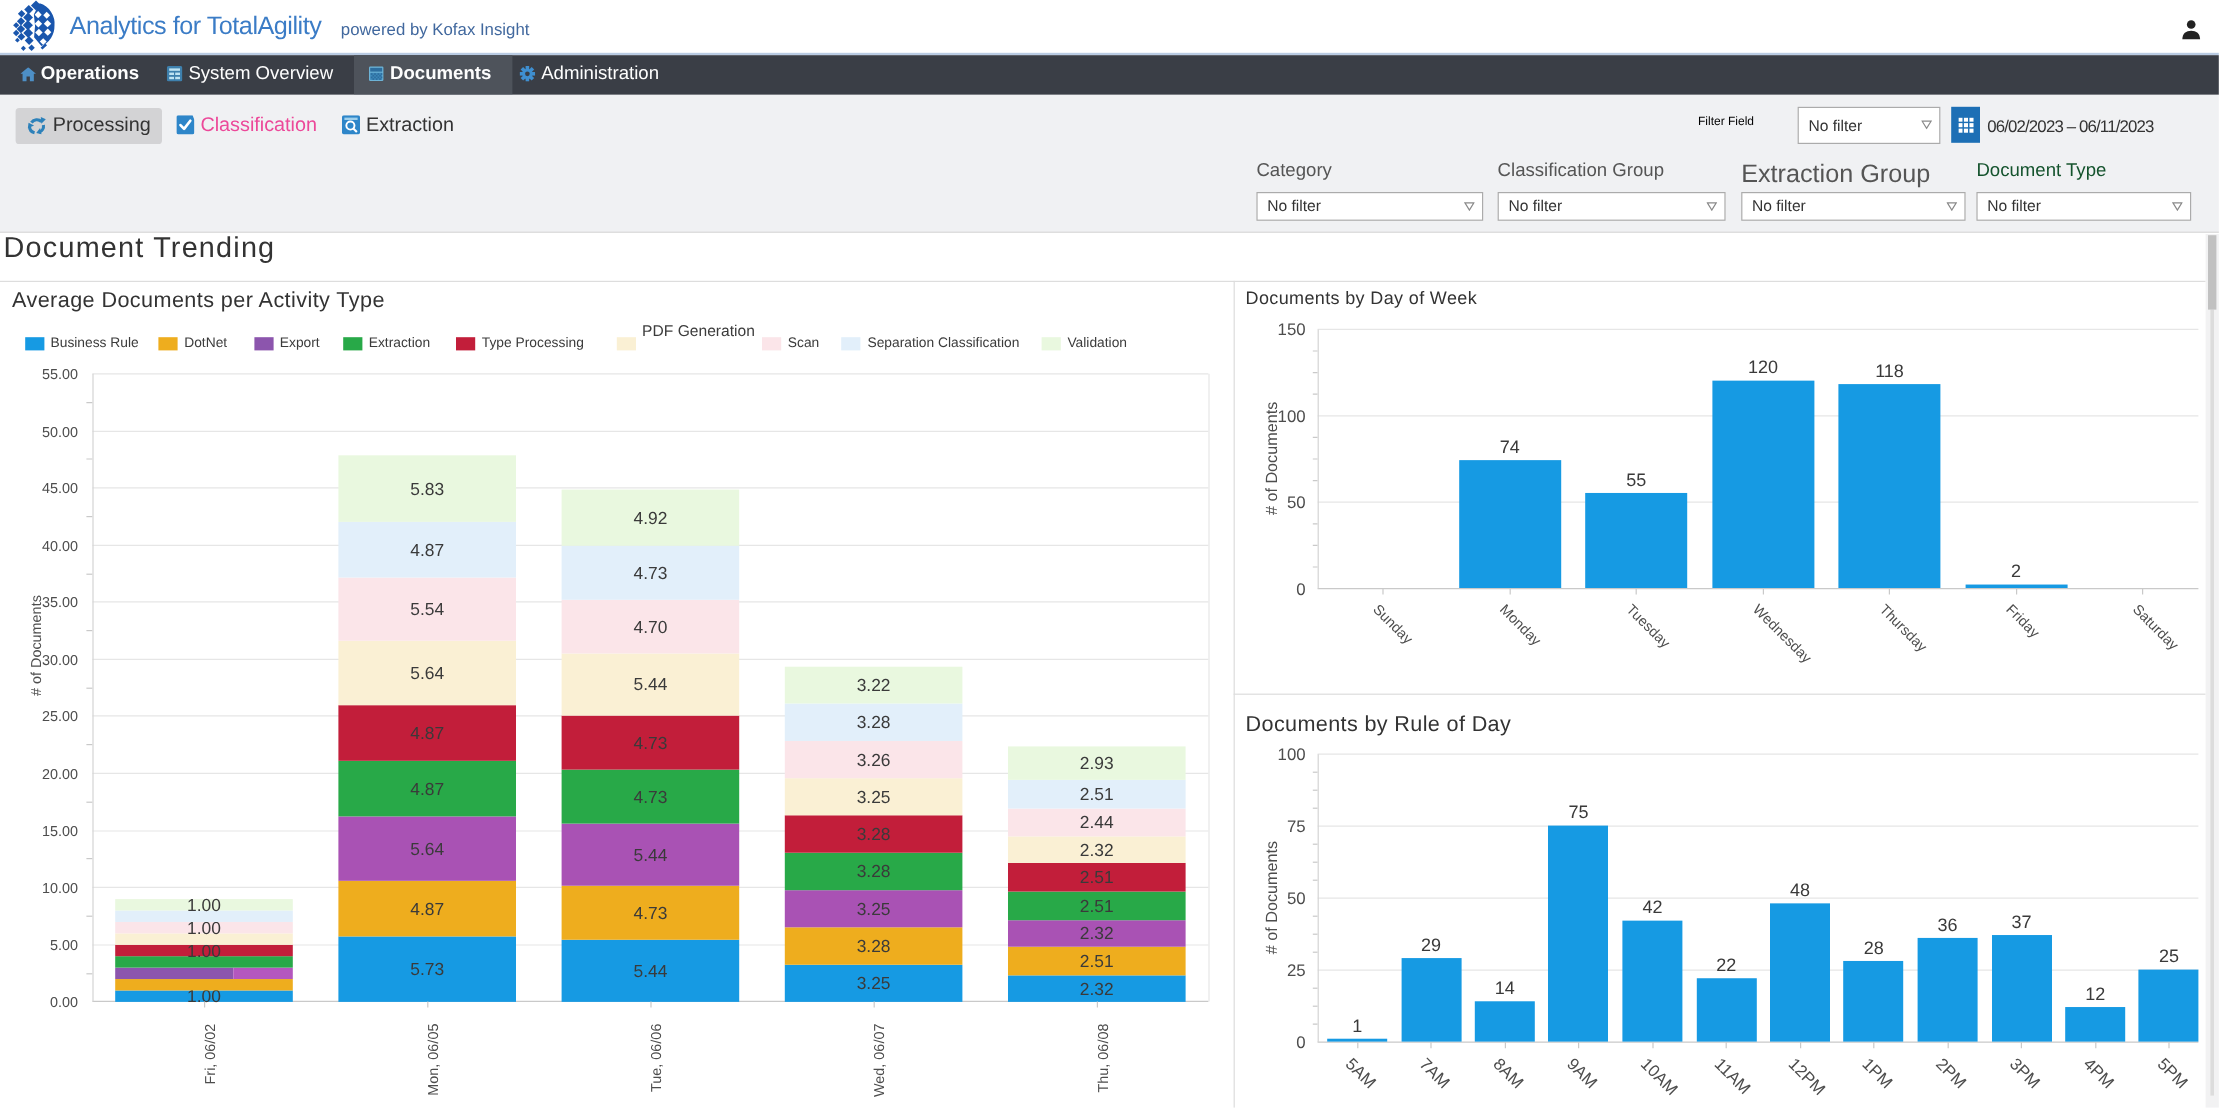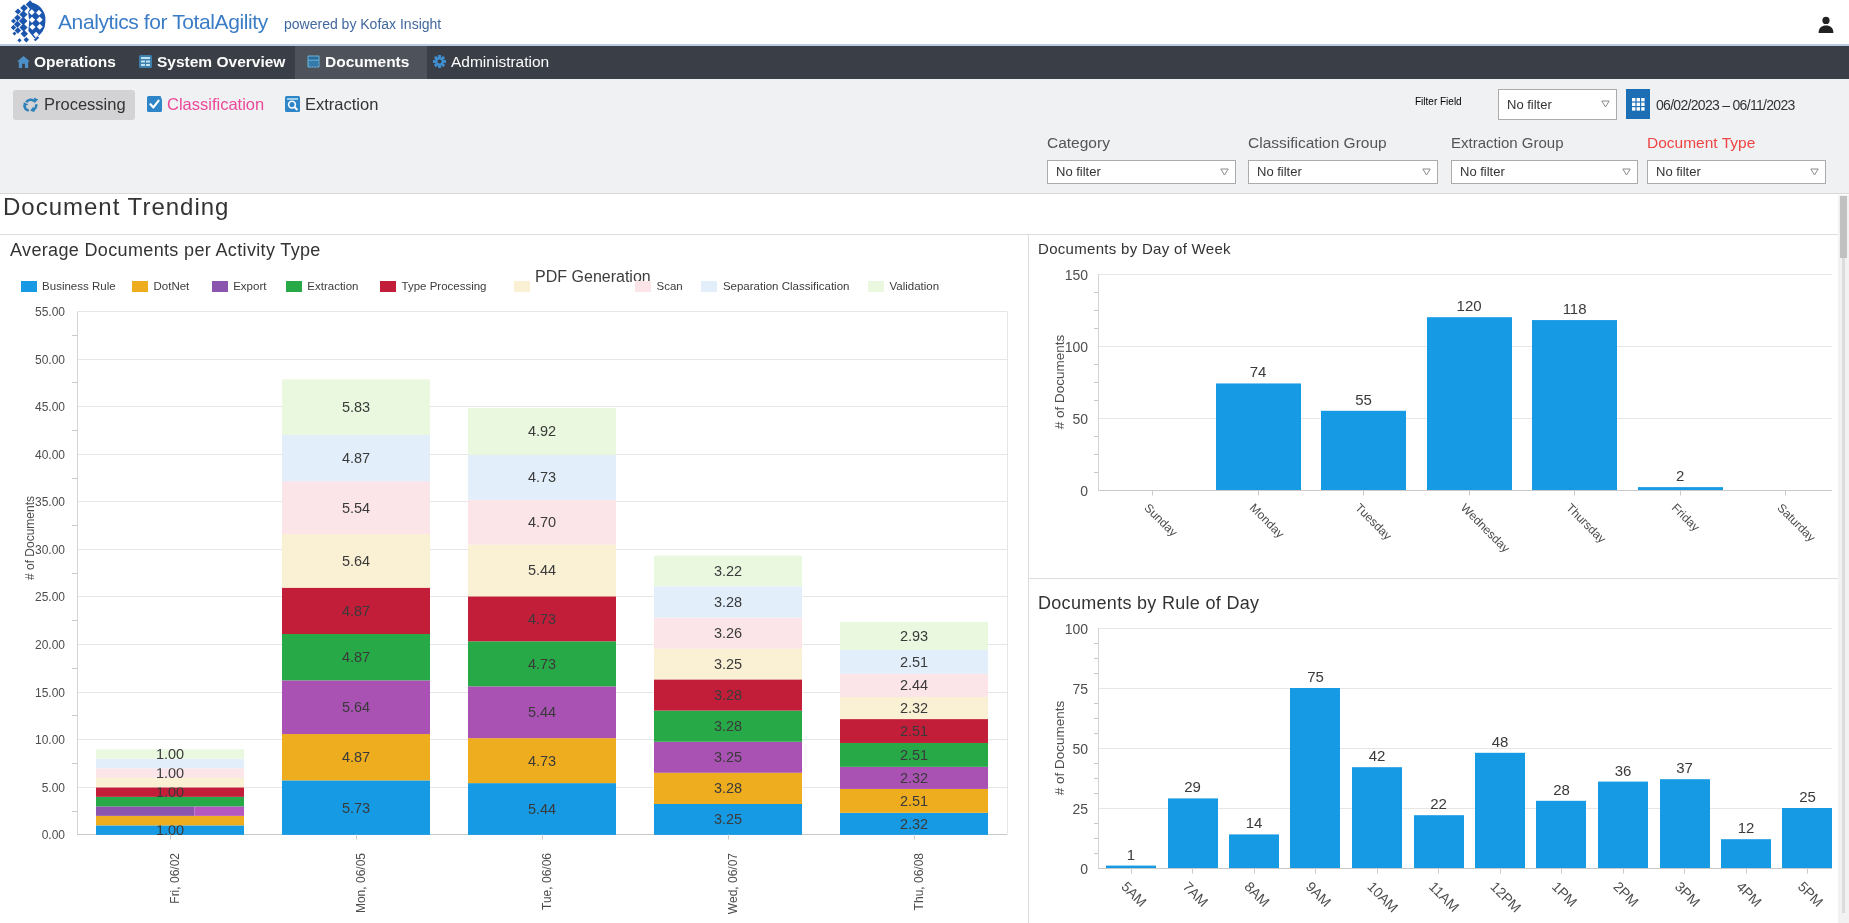--- a/index.html
+++ b/index.html
@@ -73,21 +73,21 @@
     <rect x="-1.6" y="-7" width="3.2" height="4" transform="rotate(45)" fill="#3f8fd0"></rect>
     <rect x="-1.6" y="-7" width="3.2" height="4" transform="rotate(90)" fill="#3f8fd0"></rect>
     <rect x="-1.6" y="-7" width="3.2" height="4" transform="rotate(135)" fill="#3f8fd0"></rect>
     <rect x="-1.6" y="-7" width="3.2" height="4" transform="rotate(180)" fill="#3f8fd0"></rect>
     <rect x="-1.6" y="-7" width="3.2" height="4" transform="rotate(225)" fill="#3f8fd0"></rect>
     <rect x="-1.6" y="-7" width="3.2" height="4" transform="rotate(270)" fill="#3f8fd0"></rect>
     <rect x="-1.6" y="-7" width="3.2" height="4" transform="rotate(315)" fill="#3f8fd0"></rect>
     <circle r="2.1" fill="#383d45"></circle>
   </svg>
 <div class="abs" style="left:34px;font-size:15.5px;font-weight:700;color:#fdfdfd;top:53px">Operations</div>
-<div class="abs" style="left:157px;font-size:15.5px;font-weight:700;color:#fdfdfd;top:53px">System Overview</div>
+<div class="abs" style="left:157px;font-size:15.5px;font-weight:400;color:#fdfdfd;top:53px">System Overview</div>
 <div class="abs" style="left:325px;font-size:15.5px;font-weight:700;color:#fdfdfd;top:53px">Documents</div>
 <div class="abs" style="left:451px;font-size:15.5px;font-weight:400;color:#fdfdfd;top:53px">Administration</div>
 <div class="abs" style="left:0;top:79px;width:1849px;height:115px;background:#f0f1f3;border-bottom:1px solid #d9d9d9"></div>
 <div class="abs" style="left:13px;top:90px;width:122px;height:30px;background:#d3d3d5;border-radius:3px"></div>
 <svg style="position:absolute;left:22px;top:96px" width="17" height="17" viewBox="0 0 17 17">
     <g fill="none" stroke="#2d81ba" stroke-width="2.6">
       <path d="M4.2 6.2 A 5.4 5.4 0 0 1 12.6 5.4"></path>
       <path d="M14.2 8.2 A 5.4 5.4 0 0 1 10.5 14.2"></path>
       <path d="M6.8 14.6 A 5.4 5.4 0 0 1 2.6 9.4"></path>
     </g>
@@ -124,22 +124,22 @@
     <rect x="0.0" y="4.6" width="3.4" height="3.4" fill="#fff"></rect>
     <rect x="4.6" y="4.6" width="3.4" height="3.4" fill="#fff"></rect>
     <rect x="9.2" y="4.6" width="3.4" height="3.4" fill="#fff"></rect>
     <rect x="0.0" y="9.2" width="3.4" height="3.4" fill="#fff"></rect>
     <rect x="4.6" y="9.2" width="3.4" height="3.4" fill="#fff"></rect>
     <rect x="9.2" y="9.2" width="3.4" height="3.4" fill="#fff"></rect>
   </svg>
 <div class="abs" style="left:1656px;top:97px;font-size:14px;letter-spacing:-0.7px;color:#333">06/02/2023 – 06/11/2023</div>
 <div class="abs" style="left:1047px;font-size:15.5px;color:#555;top:134px">Category</div>
 <div class="abs" style="left:1248px;font-size:15.5px;color:#555;top:134px">Classification Group</div>
-<div class="abs" style="left:1451px;font-size:15px;color:#555;top:134px">Extraction Group</div>
-<div class="abs" style="left:1647px;font-size:15.5px;color:#ef4444;top:134px">Document Type</div>
+<div class="abs" style="left:1451px;font-size:21px;color:#555;top:134px">Extraction Group</div>
+<div class="abs" style="left:1647px;font-size:15.5px;color:#14532d;top:134px">Document Type</div>
 <div style="position:absolute;left:1047px;top:160px;width:189px;height:24px;background:#fff;border:1px solid #ababab;box-sizing:border-box"></div>
 <div style="position:absolute;left:1056px;top:160px;height:24px;line-height:24px;font-size:13px;color:#333">No filter</div>
 <svg style="position:absolute;left:1220px;top:168px" width="9" height="8" viewBox="0 0 9 8">
     <path d="M0.8 1 H8.2 L4.5 7 Z" fill="none" stroke="#8a8a8a" stroke-width="1"></path>
   </svg>
 <div style="position:absolute;left:1248px;top:160px;width:190px;height:24px;background:#fff;border:1px solid #ababab;box-sizing:border-box"></div>
 <div style="position:absolute;left:1257px;top:160px;height:24px;line-height:24px;font-size:13px;color:#333">No filter</div>
 <svg style="position:absolute;left:1422px;top:168px" width="9" height="8" viewBox="0 0 9 8">
     <path d="M0.8 1 H8.2 L4.5 7 Z" fill="none" stroke="#8a8a8a" stroke-width="1"></path>
   </svg>
@@ -164,21 +164,21 @@
 <div class="abs" style="left:42.1px;top:280px;font-size:11.5px;color:#3c3c3c">Business Rule</div>
 <div class="abs" style="left:132px;top:281px;width:16px;height:11px;background:#eead1e"></div>
 <div class="abs" style="left:153.5px;top:280px;font-size:11.5px;color:#3c3c3c">DotNet</div>
 <div class="abs" style="left:211.7px;top:281px;width:16px;height:11px;background:#8c55ad"></div>
 <div class="abs" style="left:233.2px;top:280px;font-size:11.5px;color:#3c3c3c">Export</div>
 <div class="abs" style="left:285.8px;top:281px;width:16px;height:11px;background:#28a948"></div>
 <div class="abs" style="left:307.3px;top:280px;font-size:11.5px;color:#3c3c3c">Extraction</div>
 <div class="abs" style="left:380px;top:281px;width:16px;height:11px;background:#c21e3a"></div>
 <div class="abs" style="left:401.5px;top:280px;font-size:11.5px;color:#3c3c3c">Type Processing</div>
 <div class="abs" style="left:513.6px;top:281px;width:16px;height:11px;background:#faf0d4"></div>
-<div class="abs" style="left:535.1px;top:268px;font-size:16px;color:#3c3c3c">PDF Generation</div>
+<div class="abs" style="left:535.1px;top:268px;font-size:13px;color:#3c3c3c">PDF Generation</div>
 <div class="abs" style="left:635px;top:281px;width:16px;height:11px;background:#fbe5e9"></div>
 <div class="abs" style="left:656.5px;top:280px;font-size:11.5px;color:#3c3c3c">Scan</div>
 <div class="abs" style="left:701.4px;top:281px;width:16px;height:11px;background:#e2effa"></div>
 <div class="abs" style="left:722.9px;top:280px;font-size:11.5px;color:#3c3c3c">Separation Classification</div>
 <div class="abs" style="left:868px;top:281px;width:16px;height:11px;background:#e9f8df"></div>
 <div class="abs" style="left:889.5px;top:280px;font-size:11.5px;color:#3c3c3c">Validation</div>
 <svg style="position:absolute;left:0;top:236px" width="1028" height="687" font-family="Liberation Sans, sans-serif">
     <line x1="77" y1="598.5" x2="1007" y2="598.5" stroke="#c9c9c9" stroke-width="1"></line>
     <text x="65" y="603.0" text-anchor="end" font-size="12" fill="#4d4d4d">0.00</text>
     <line x1="72" y1="575.5" x2="77" y2="575.5" stroke="#c9c9c9" stroke-width="1"></line>

